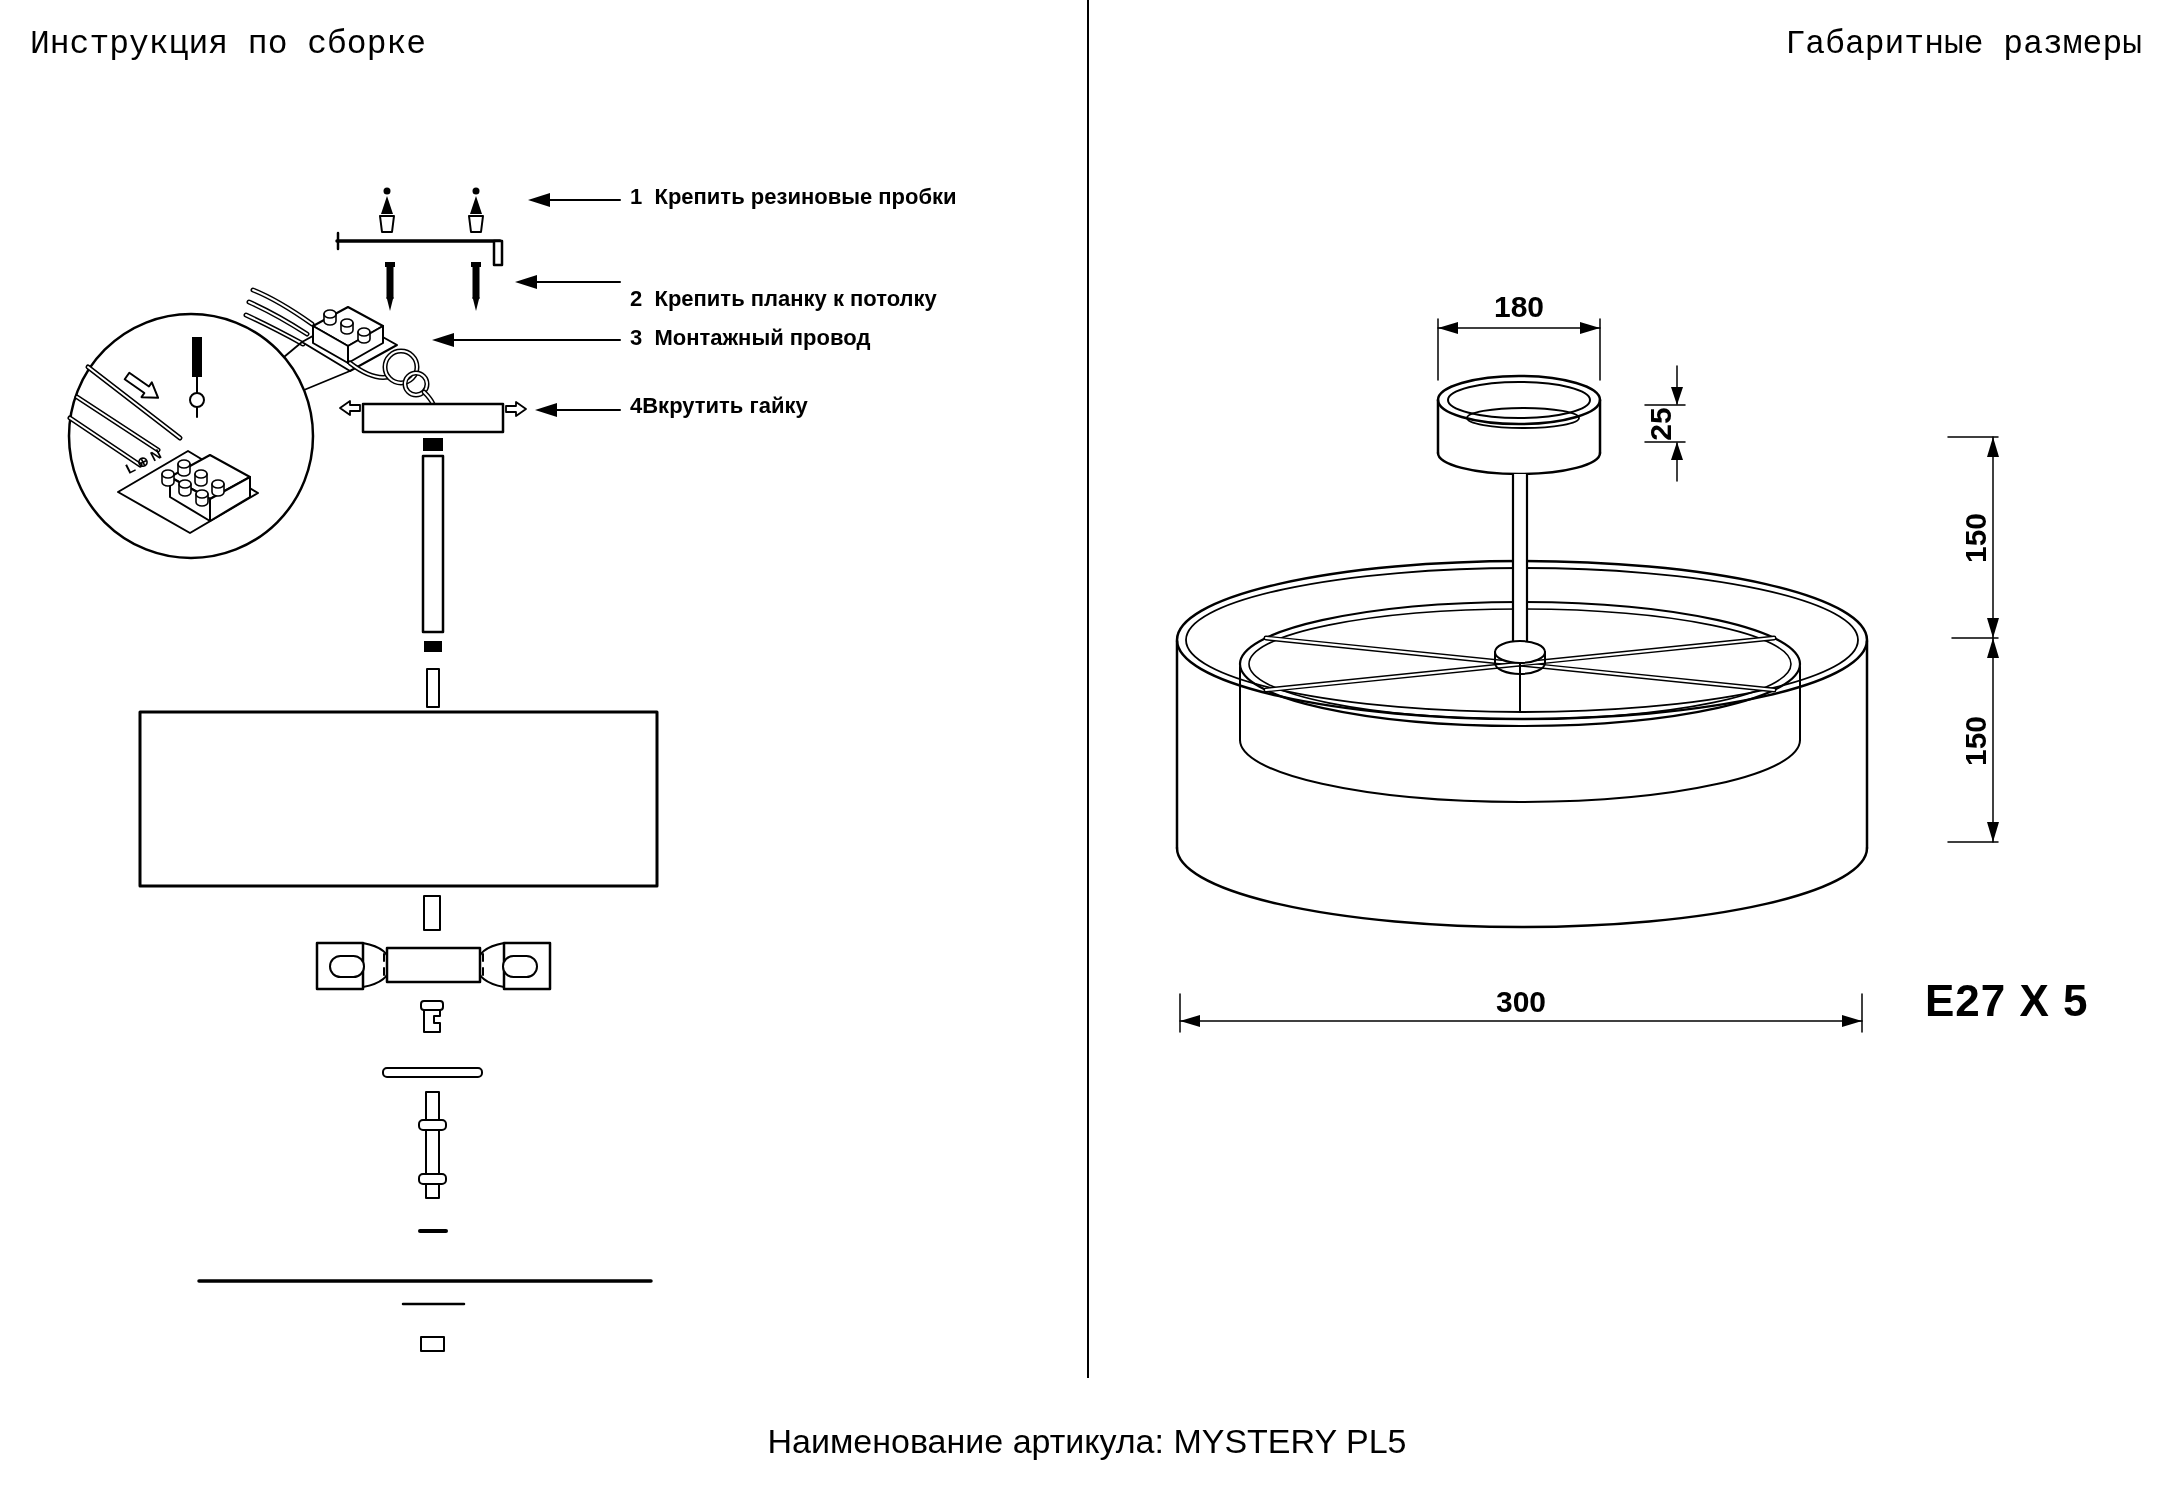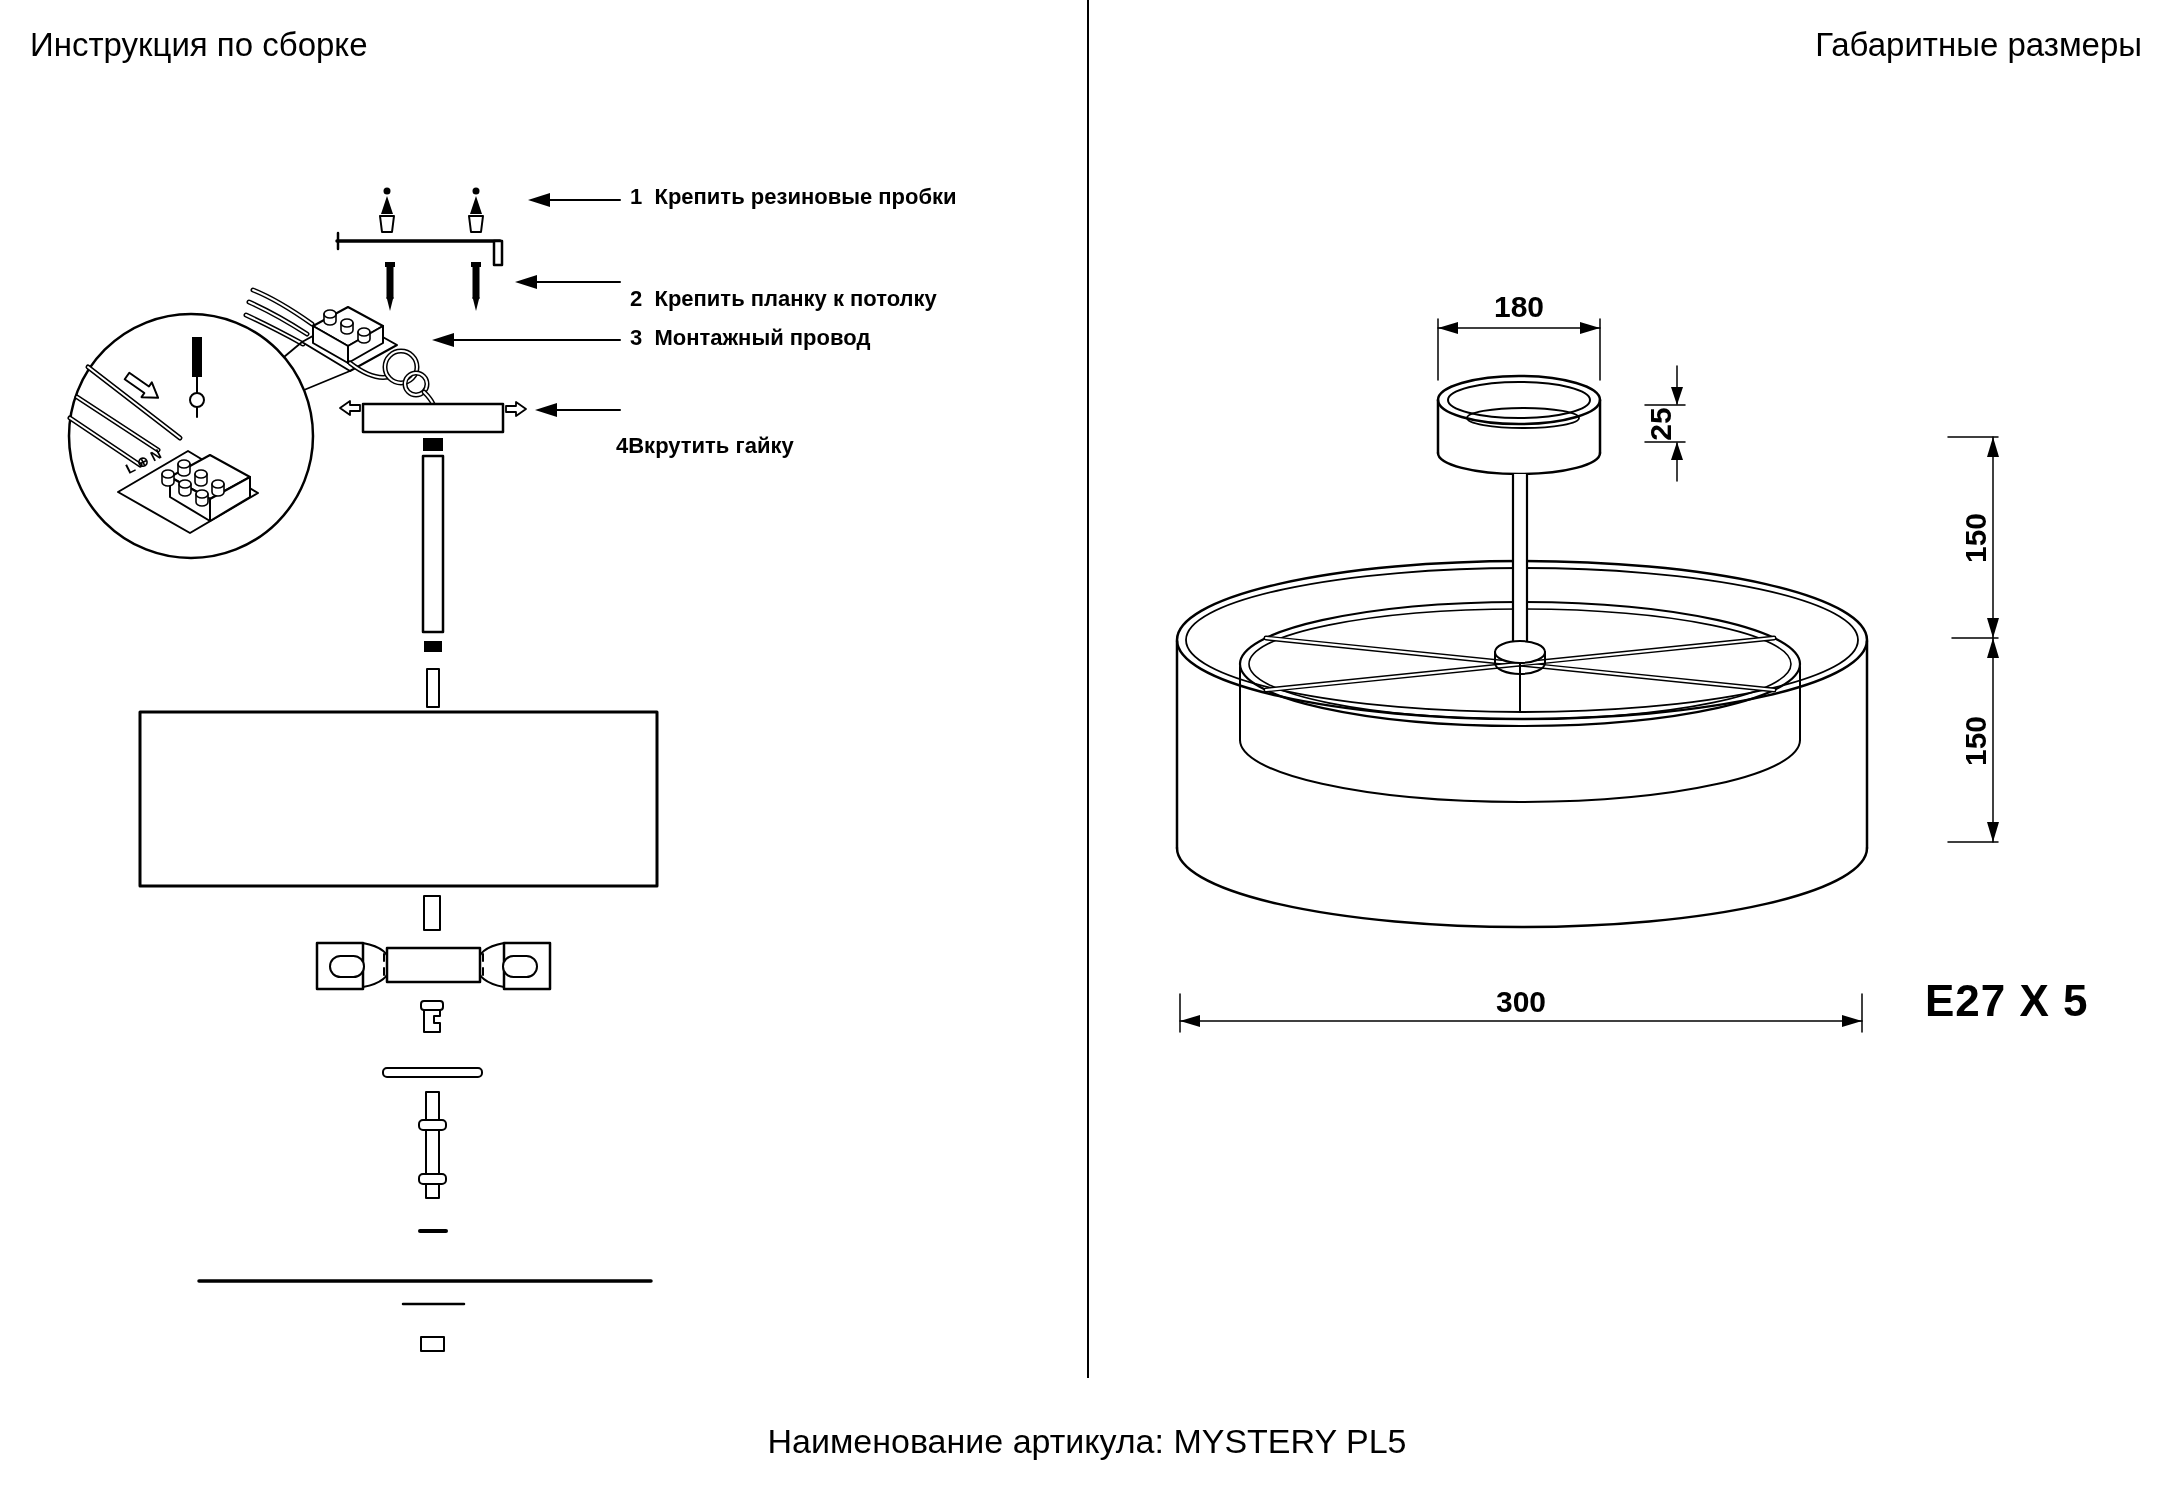--- a/index.html
+++ b/index.html
@@ -1,20 +1,20 @@
 <!DOCTYPE html>
 <html><head>
 <meta charset="utf-8">
 <style>
   html,body{margin:0;padding:0;background:#fff;}
   .page{position:relative;width:2174px;height:1500px;background:#fff;overflow:hidden;
         font-family:"Liberation Sans",sans-serif;color:#000;}
   svg{position:absolute;left:0;top:0;}
   .t{position:absolute;color:#000;line-height:1.05;white-space:pre;}
-  .title{font-size:33px;font-weight:400;}
+  .title{font-size:33px;font-weight:400;font-family:Liberation Mono, monospace;}
   .step{font-size:22px;font-weight:700;}
   .dim{font-size:30px;font-weight:700;text-align:center;}
   .rot{transform:rotate(-90deg);transform-origin:center center;}
   .spec{font-size:44px;font-weight:700;letter-spacing:1px;}
   .footer{font-size:34px;font-weight:400;text-align:center;left:0;width:2174px;}
   .tiny{font-size:14px;font-weight:700;transform:rotate(-27deg);transform-origin:left bottom;}
 </style>
 </head>
 <body>
 
@@ -276,21 +276,21 @@
       </g>
     </g>
   </svg>
 
   <div class="t title" style="left:30px;top:28px;">Инструкция по сборке</div>
   <div class="t title" style="right:32px;top:28px;text-align:right;">Габаритные размеры</div>
 
   <div class="t step" style="left:630px;top:185px;">1  Крепить резиновые пробки</div>
   <div class="t step" style="left:630px;top:267px;margin-top:20px;">2  Крепить планку к потолку</div>
   <div class="t step" style="left:630px;top:326px;">3  Монтажный провод</div>
-  <div class="t step" style="left:616px;top:394px;margin-top:40px;">4Вкрутить гайку</div>
+  <div class="t step" style="left:630px;top:394px;">4Вкрутить гайку</div>
 
   <div class="t tiny" style="left:130px;top:462px;">L ⊕ N</div>
 
   <div class="t dim" style="left:1439px;top:291px;width:160px;">180</div>
   <div class="t dim rot" style="left:1630px;top:407px;width:64px;height:34px;">25</div>
   <div class="t dim rot" style="left:1917px;top:521px;width:120px;height:34px;">150</div>
   <div class="t dim rot" style="left:1917px;top:724px;width:120px;height:34px;">150</div>
   <div class="t dim" style="left:1441px;top:986px;width:160px;">300</div>
   <div class="t spec" style="left:1925px;top:978px;width:220px;">E27 X 5</div>
 

